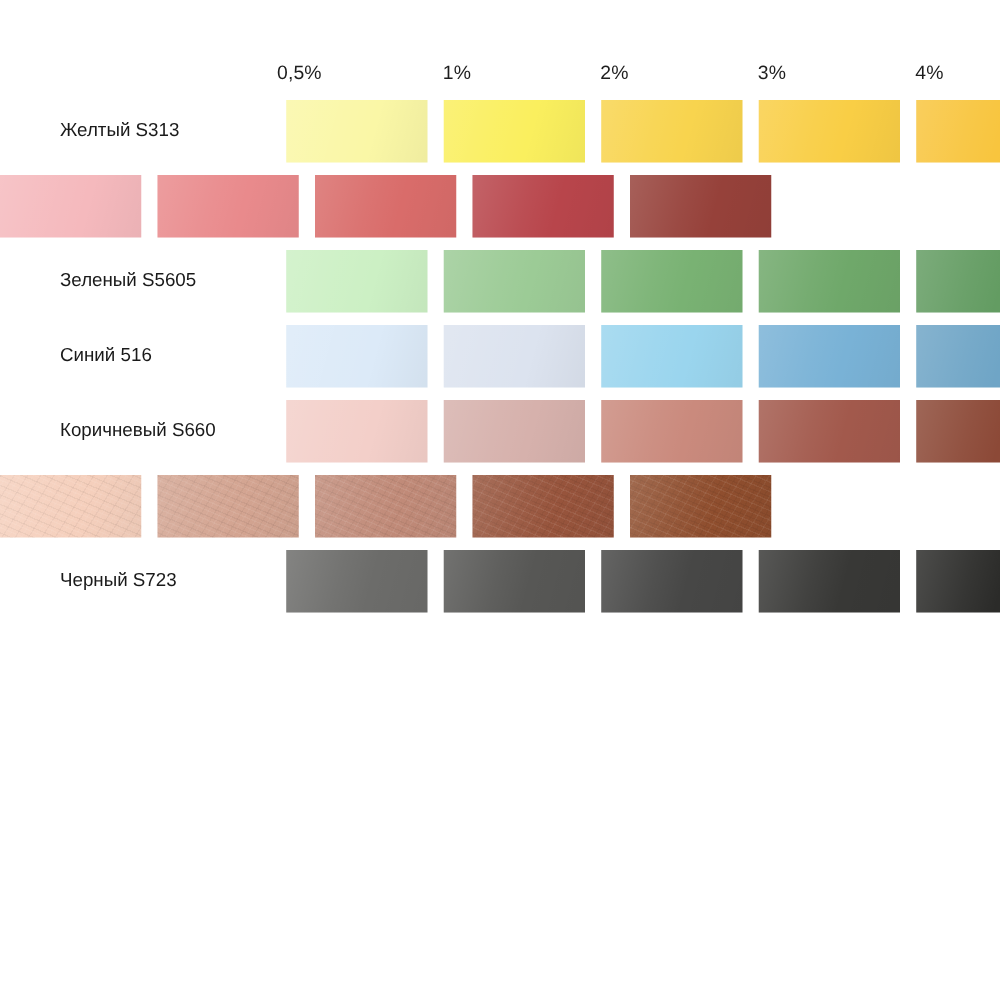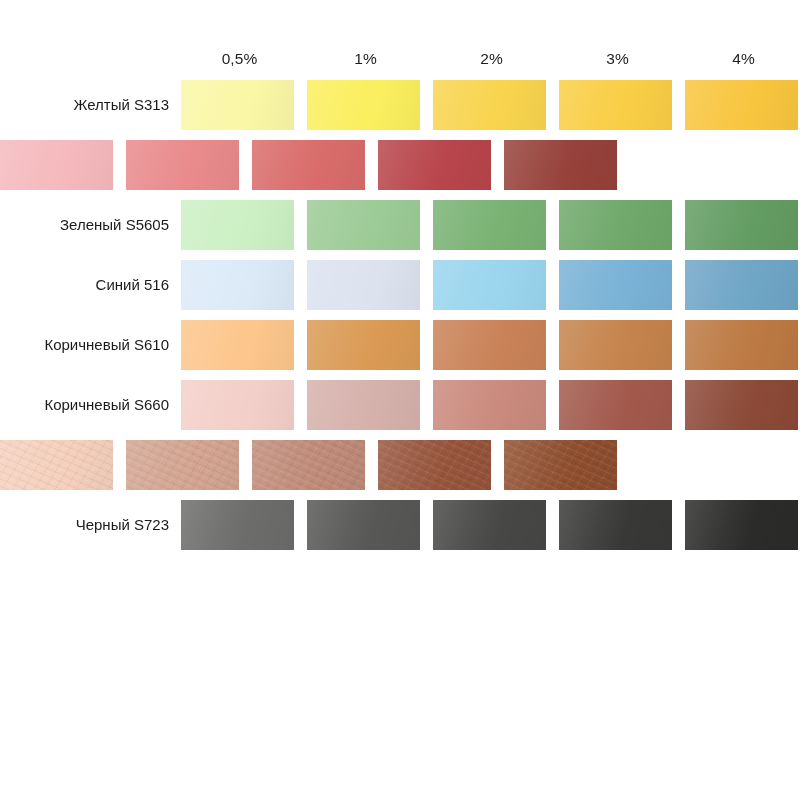--- a/index.html
+++ b/index.html
@@ -56,25 +56,26 @@
   .swatch-row {
     display: flex;
     align-items: center;
     height: 50px;
     margin-bottom: 10px;
   }
   .row-label {
     width: 169px;
     flex: 0 0 169px;
     padding-right: 12px;
-    text-align: right;
+    text-align: left;
     font-size: 15px;
     color: #1a1a1a;
     line-height: 1.2;
     white-space: nowrap;
+    padding-left: 48px;
   }
   .swatch {
     flex: 0 0 113px;
     height: 50px;
     margin-right: 13px;
     position: relative;
   }
   .swatch:last-child { margin-right: 0; }
 
   
@@ -159,28 +160,20 @@
       </div>
       <div class="swatch-row">
         <div class="row-label">Синий 516</div>
         <div class="swatch" style="background-color: rgb(220, 234, 248);"></div>
         <div class="swatch" style="background-color: rgb(220, 227, 239);"></div>
         <div class="swatch" style="background-color: rgb(154, 213, 238);"></div>
         <div class="swatch" style="background-color: rgb(121, 178, 214);"></div>
         <div class="swatch" style="background-color: rgb(111, 165, 198);"></div>
       </div>
       <div class="swatch-row">
-        <div class="row-label">Коричневый S610</div>
-        <div class="swatch" style="background-color: rgb(252, 198, 140);"></div>
-        <div class="swatch" style="background-color: rgb(218, 154, 85);"></div>
-        <div class="swatch" style="background-color: rgb(201, 130, 87);"></div>
-        <div class="swatch" style="background-color: rgb(197, 131, 76);"></div>
-        <div class="swatch" style="background-color: rgb(188, 121, 66);"></div>
-      </div>
-      <div class="swatch-row">
         <div class="row-label">Коричневый S660</div>
         <div class="swatch" style="background-color: rgb(243, 207, 201);"></div>
         <div class="swatch" style="background-color: rgb(214, 177, 172);"></div>
         <div class="swatch" style="background-color: rgb(202, 138, 125);"></div>
         <div class="swatch" style="background-color: rgb(162, 89, 76);"></div>
         <div class="swatch" style="background-color: rgb(140, 73, 55);"></div>
       </div>
       <div class="swatch-row">
         <div class="swatch textured" style="background-color: rgb(245, 207, 188);"></div>
         <div class="swatch textured" style="background-color: rgb(211, 164, 145);"></div>

